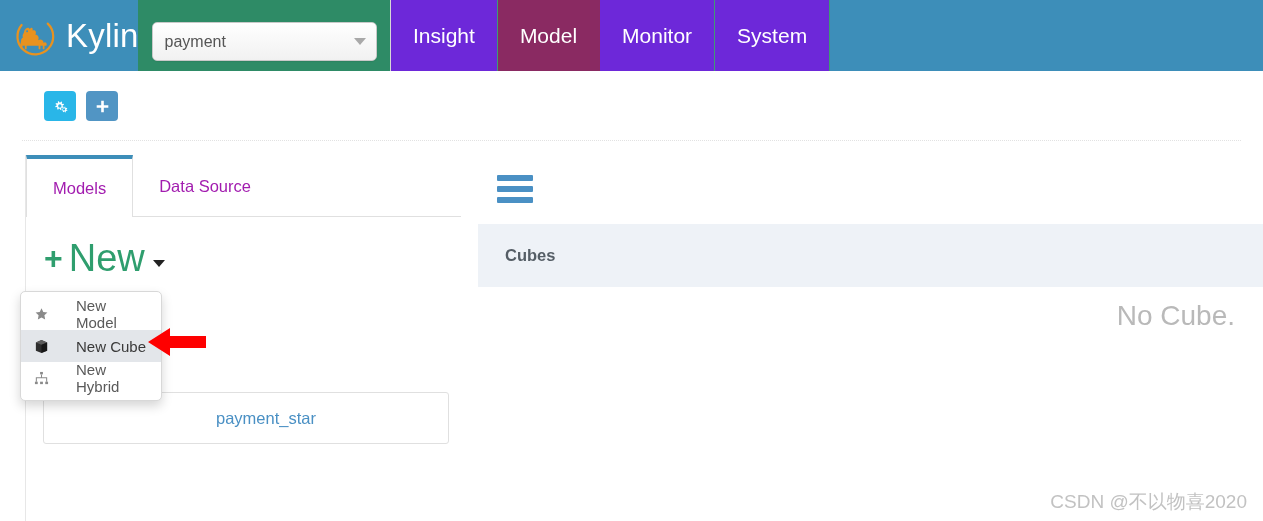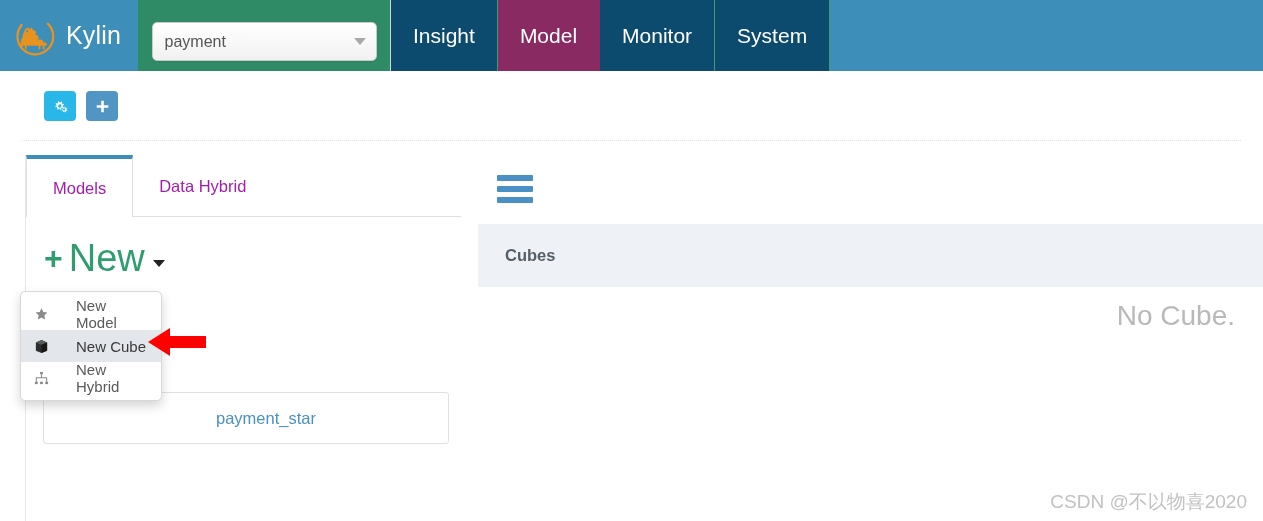--- a/index.html
+++ b/index.html
@@ -19,21 +19,21 @@
     display: flex; align-items: stretch;
   }
   .brand {
     width: 138px; height: 71px;
     display: flex; align-items: center; gap: 10px;
     padding-left: 12px;
     background: #3d8eb9;
   }
   .kylin-logo { width: 44px; height: 44px; flex: none; display:block; }
   .brand-name {
-    color: #ffffff; font-size: 25px; line-height: 1;
+    color: #ffffff; font-size: 33px; line-height: 1;
     letter-spacing: .2px; font-weight: 400;
   }
   .proj-wrap {
     width: 253px; height: 71px;
     background: #2e8b66;
     display: flex; align-items: center; justify-content: center;
     border-right: 1px solid #d7d7d7;
   }
   .proj-select {
     width: 225px; height: 39px;
@@ -48,21 +48,21 @@
   .proj-value { font-size: 16px; color: #555; flex: 1; }
   .caret-down {
     width: 0; height: 0;
     border-left: 6px solid transparent;
     border-right: 6px solid transparent;
     border-top: 7px solid #a9a9a9;
   }
   .navtabs { display: flex; align-items: stretch; height: 71px; }
   .navtab {
     min-width: 100px; padding: 0 22px;
-    background: #0c4a6e;
+    background: #6d28d9;
     color: #ffffff; font-size: 21px;
     display: flex; align-items: center; justify-content: center;
     border-right: 1px solid #3f9a76;
     cursor: pointer; white-space: nowrap;
   }
   .navtab.active { background: #8a2a62; border-right-color: #8a2a62; }
   .nav-filler { flex: 1; background: #3d8eb9; }
 
   
   .toolbar {
@@ -242,21 +242,21 @@
     <div class="tb-sep"></div>
   </div>
 
   <div class="left-panel">
 
     <div class="tabstrip">
       <div class="ptab active">
         <span>Models</span>
       </div>
       <div class="ptab">
-        <span>Data Hybrid</span>
+        <span>Data Source</span>
       </div>
     </div>
 
     <div class="new-row">
       <span class="new-plus">+</span>
       <span class="new-text">New</span>
       <span class="new-caret"></span>
     </div>
 
     <div class="model-box">

